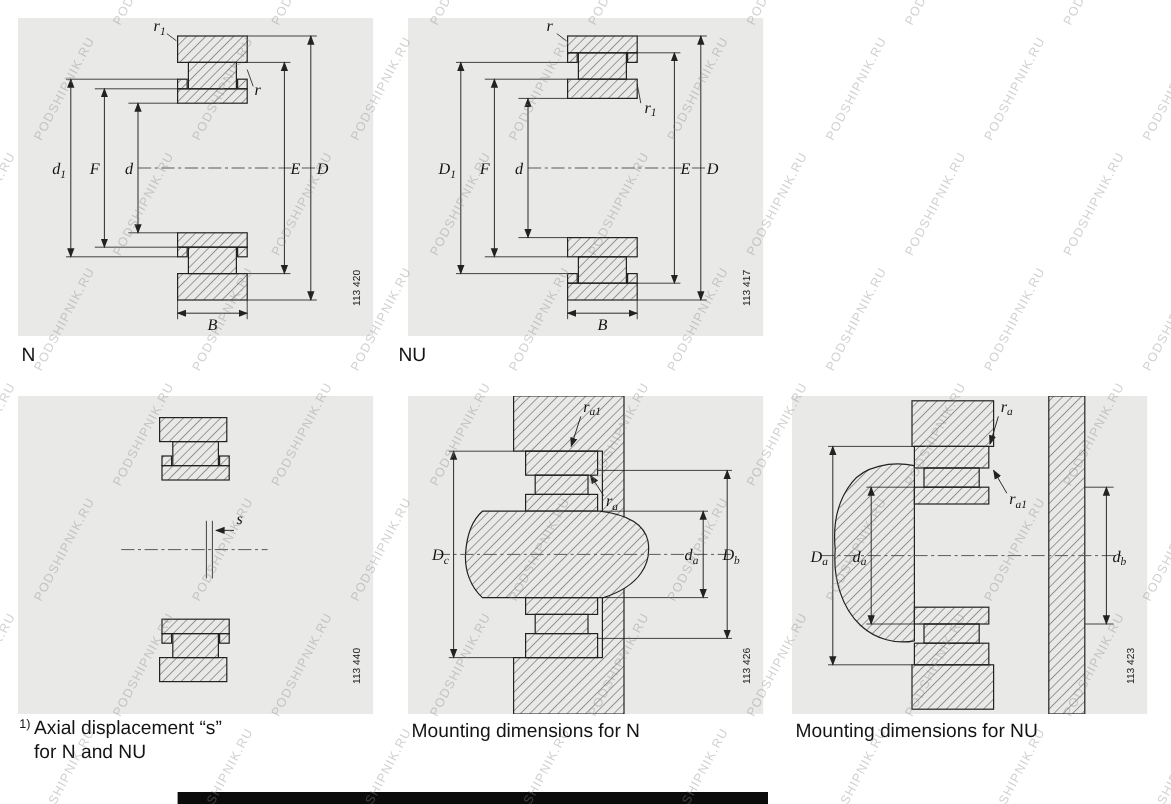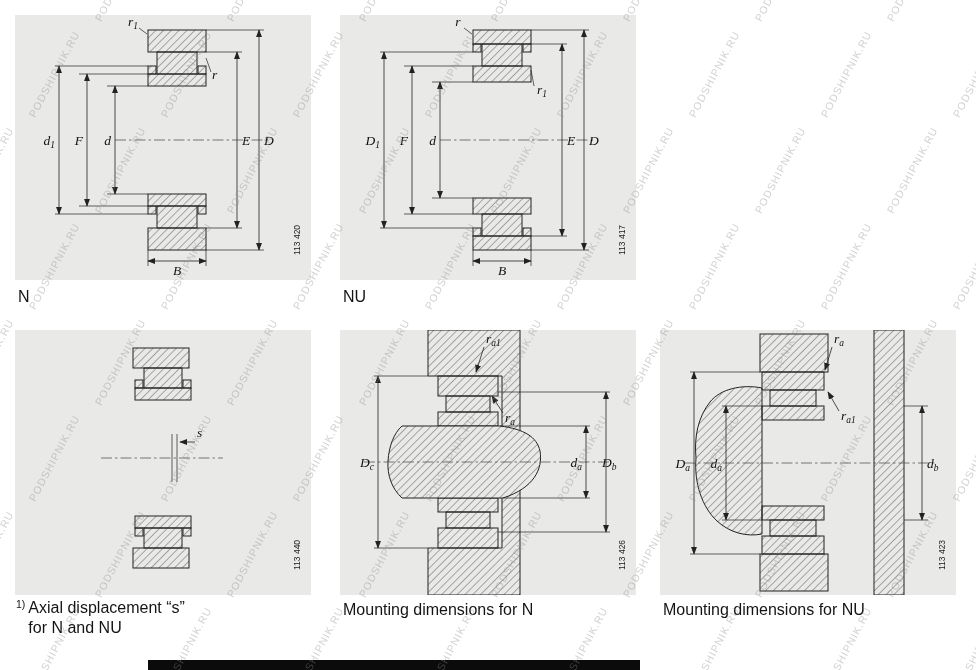--- a/index.html
+++ b/index.html
@@ -8,21 +8,21 @@
   .panel{position:absolute;width:296px;height:265px;background:#e9e9e7;}
   .panel svg{position:absolute;left:0;top:0;display:block;}
   #panel-n{left:15px;top:15px}
   #panel-nu{left:340px;top:15px}
   #panel-axial{left:15px;top:330px}
   #panel-mn{left:340px;top:330px}
   #panel-mnu{left:660px;top:330px}
 
   .caption{position:absolute;font-size:16px;line-height:1.25;color:#141414;}
   #cap-n{left:18px;top:287px}
-  #cap-nu{left:343px;top:287px}
+  #cap-nu{left:332px;top:287px}
   #cap-axial{left:16px;top:598px;display:flex;gap:3px}
   #cap-axial sup{font-size:10.5px;line-height:1;margin-top:1px}
   #cap-mn{left:343px;top:600px}
   #cap-mnu{left:663px;top:600px}
 
   
   .cl{stroke:#555;stroke-width:.8;stroke-dasharray:11 3 2.5 3;fill:none}
   .hp{stroke:#222;stroke-width:1}
   .dl{stroke:#222;stroke-width:.8;fill:none}
   .xl{stroke:#222;stroke-width:.7;fill:none}

